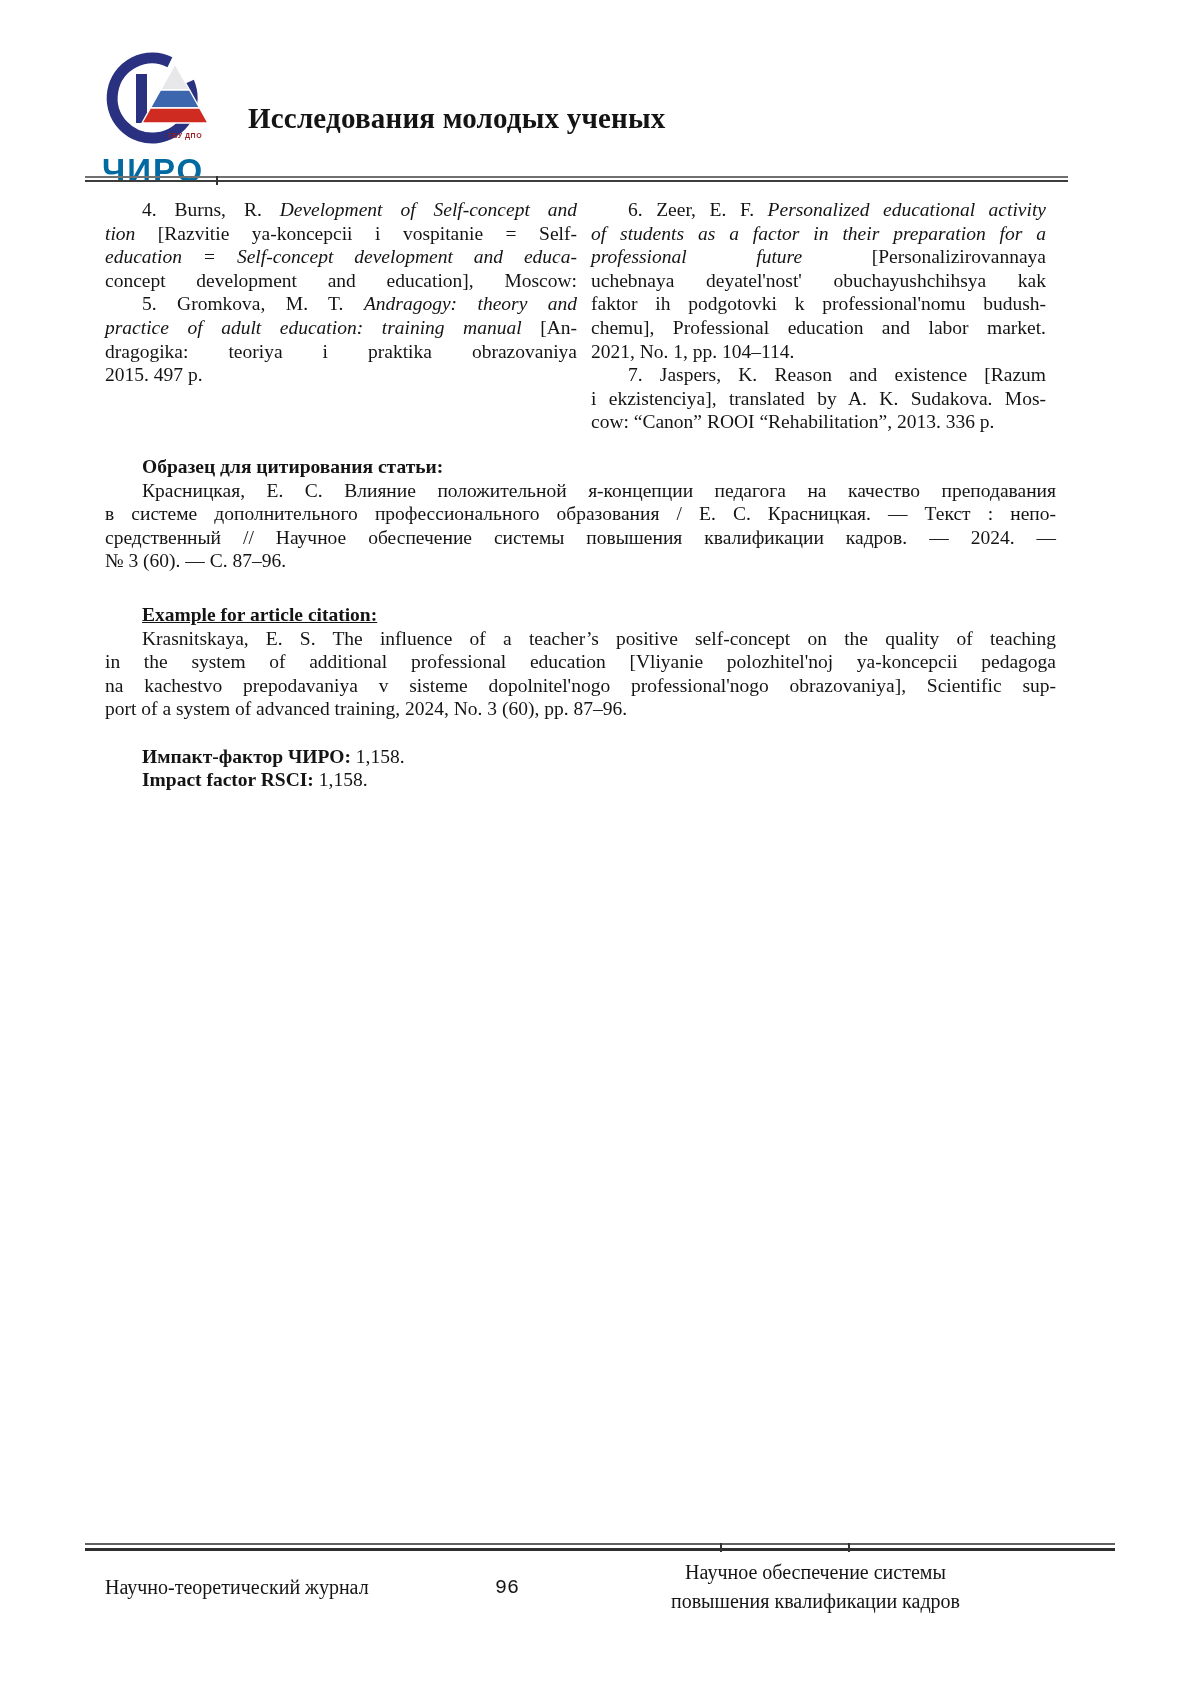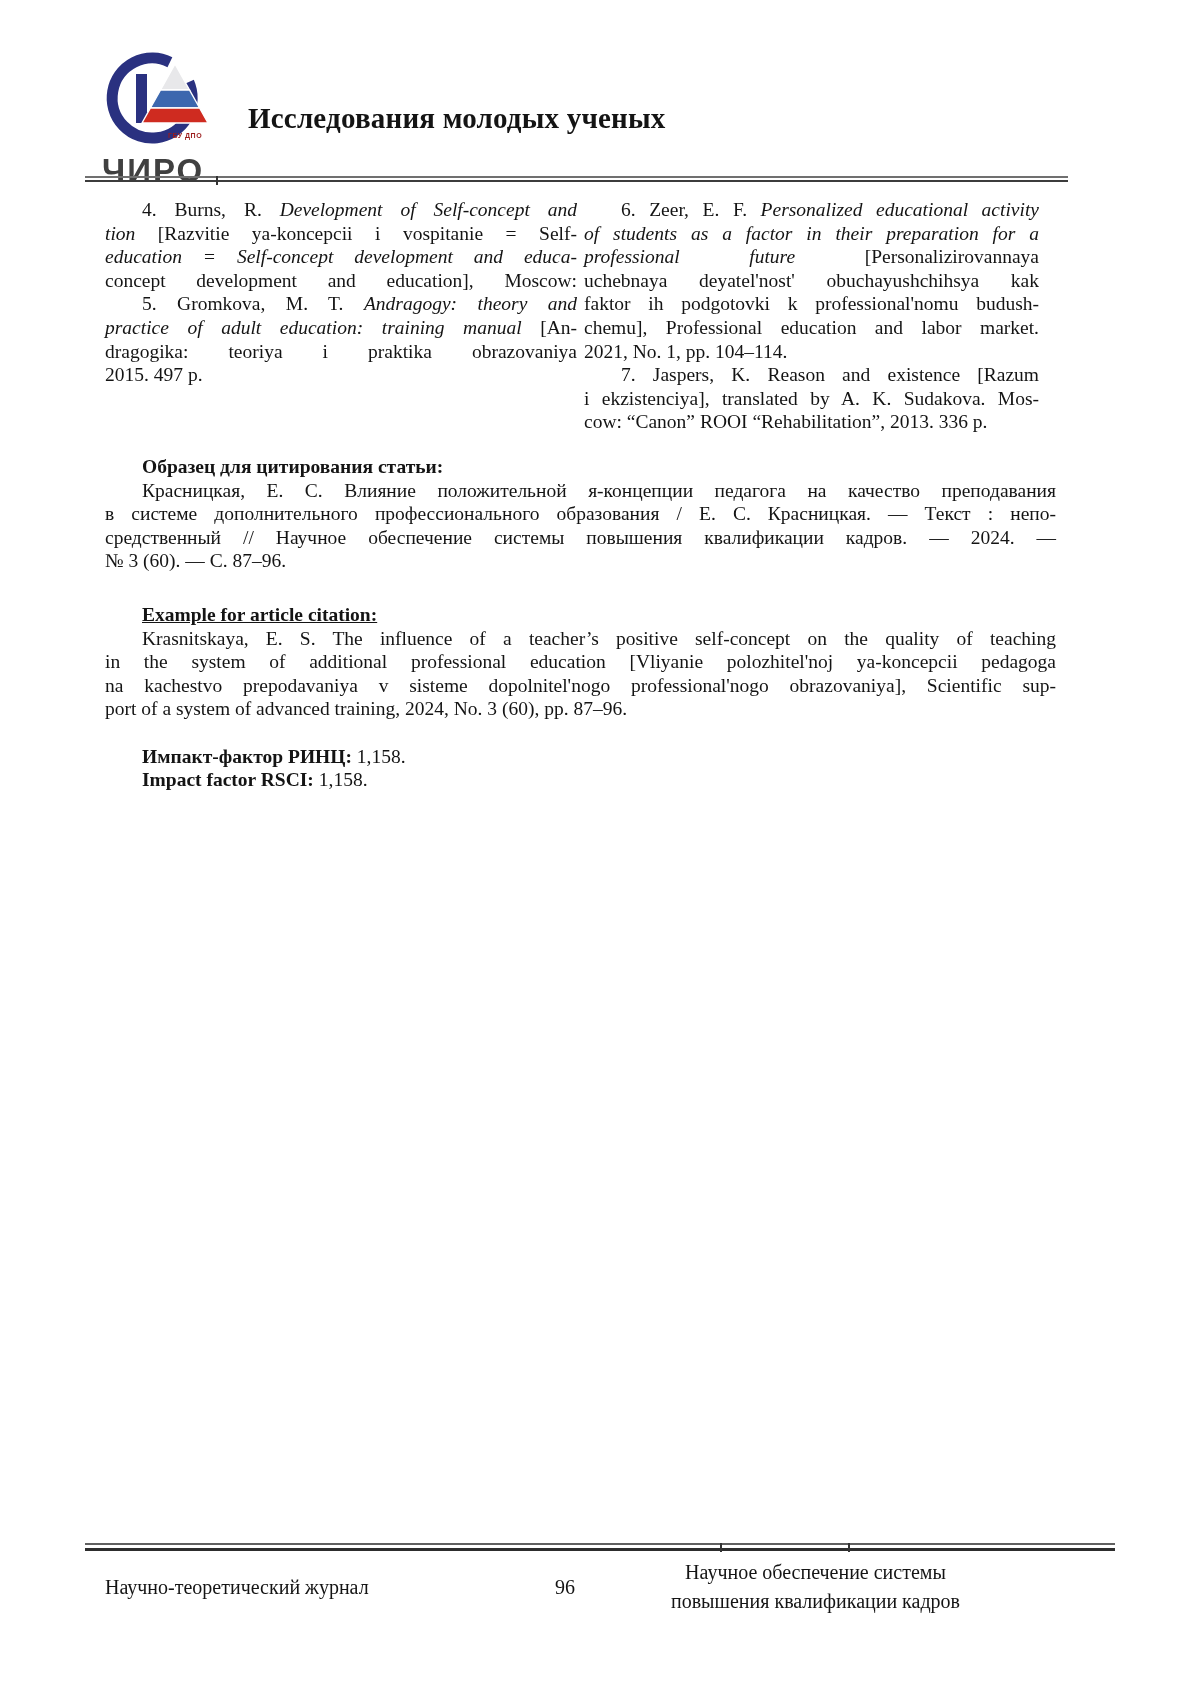--- a/index.html
+++ b/index.html
@@ -12,21 +12,21 @@
     position:relative;
     overflow:hidden;
   }
   .page { position:absolute; inset:0; }
 
   
   .hdr { position:absolute; left:100px; top:48px; display:flex; }
   .logo { width:132px; position:relative; }
   .logo-word {
     font-family:"Liberation Sans","DejaVu Sans",sans-serif;
-    font-weight:bold; font-size:33px; color:#404040;
+    font-weight:bold; font-size:33px; color:#0369a1;
     letter-spacing:2px; margin-top:-4px; margin-left:2px;
   }
   .running-title {
     font-size:29px; font-weight:bold; margin:54px 0 0 16px;
     letter-spacing:0.2px; white-space:nowrap;
   }
 
   
   .rule { position:absolute; }
   .header-rule {
@@ -38,21 +38,21 @@
     border-top:2px solid #606060; border-bottom:3px solid #2d2d2d;
   }
   .tick { position:absolute; width:2px; height:9px; top:-2px; background:#333; }
   .header-rule .tick { left:131px; }
   .footer-rule .t1 { left:635px; }
   .footer-rule .t2 { left:763px; }
 
   
   main { position:absolute; left:105px; top:198px; width:951px;
          font-size:19.5px; line-height:23.6px; }
-  .columns { display:flex; gap:7px; }
+  .columns { display:flex; gap:14px; }
   .col-left  { width:472px; }
   .col-right { width:455px; }
 
   .tline { min-height:23.6px; }
   .just  { text-align:justify; text-align-last:justify; }
   .ind   { text-indent:37px; }
   .it    { font-style:italic; }
 
   .section-heading { font-weight:bold; text-indent:37px; }
   .h-ru { margin-top:21px; }
@@ -61,21 +61,21 @@
   .impact { margin-top:24px; }
   .impact-line { text-indent:37px; }
   .impact-line .lbl { font-weight:bold; }
 
   
   .footer-row {
     position:absolute; left:105px; top:1558px; width:951px;
     display:flex; align-items:center; font-size:20px;
   }
   .footer-left { width:390px; }
-  .footer-page { width:80px; text-align:right; }
+  .footer-page { width:80px; text-align:left;font-family:Liberation Mono, monospace; }
   .footer-right { flex:1; text-align:center; line-height:29px; }
 </style>
 </head>
 <body>
 
 <div class="page">
 
   <div class="hdr">
     <div class="logo">
       <svg width="124" height="104" viewBox="0 0 124 104" aria-hidden="true">
@@ -136,21 +136,21 @@
     <div class="section-heading h-en">Example for article citation:</div>
     <div class="para">
         <div class="tline just ind"><span>Krasnitskaya, E. S. The influence of a teacher’s positive self-concept on the quality of teaching</span></div>
         <div class="tline just"><span>in the system of additional professional education [Vliyanie polozhitel'noj ya-koncepcii pedagoga</span></div>
         <div class="tline just"><span>na kachestvo prepodavaniya v sisteme dopolnitel'nogo professional'nogo obrazovaniya], Scientific sup-</span></div>
         <div class="tline"><span>port of a system of advanced training, 2024, No. 3 (60), pp. 87–96.</span></div>
       </div>
 
     <div class="impact">
       <div class="impact-line">
-        <span class="lbl">Импакт-фактор РИНЦ:</span><span> 1,158.</span>
+        <span class="lbl">Импакт-фактор ЧИРО:</span><span> 1,158.</span>
       </div>
       <div class="impact-line">
         <span class="lbl">Impact factor RSCI:</span><span> 1,158.</span>
       </div>
     </div>
   </main>
 
   <div class="rule footer-rule">
     <span class="tick t1"></span>
     <span class="tick t2"></span>

